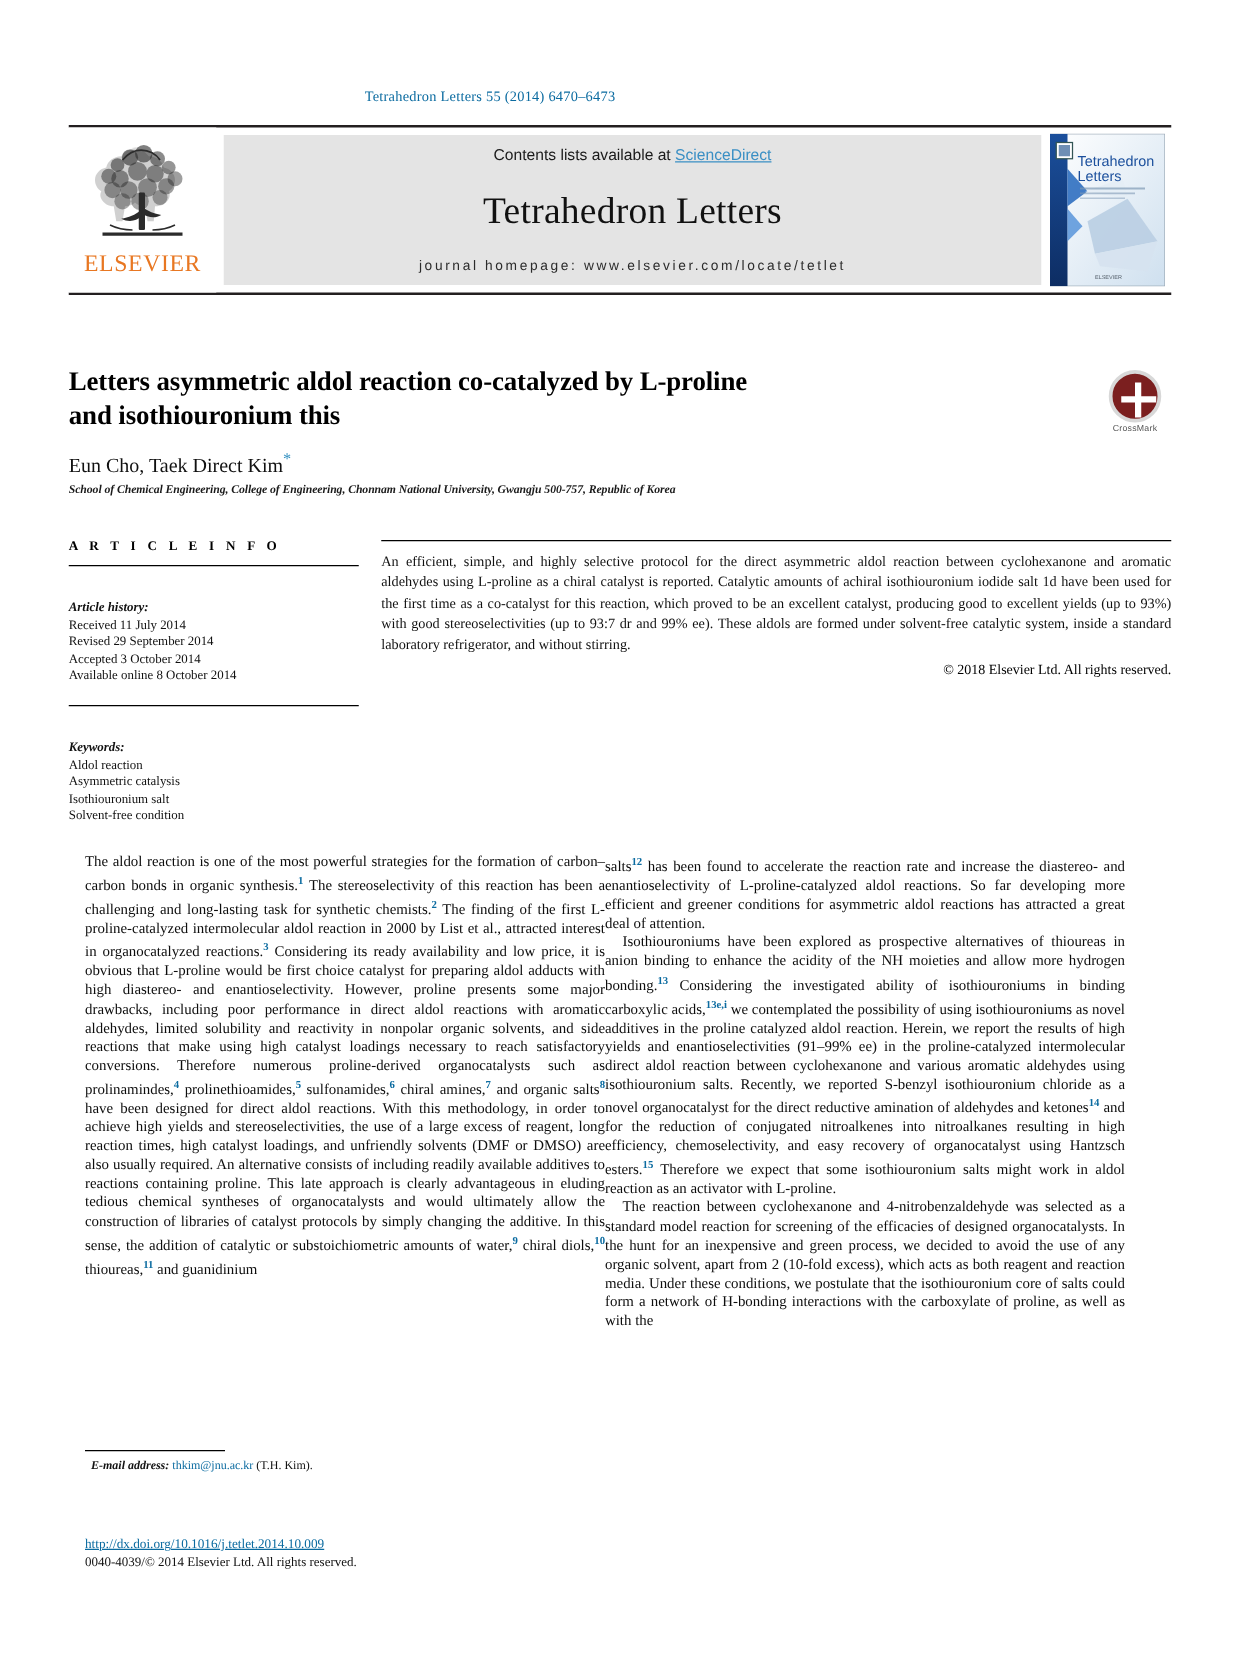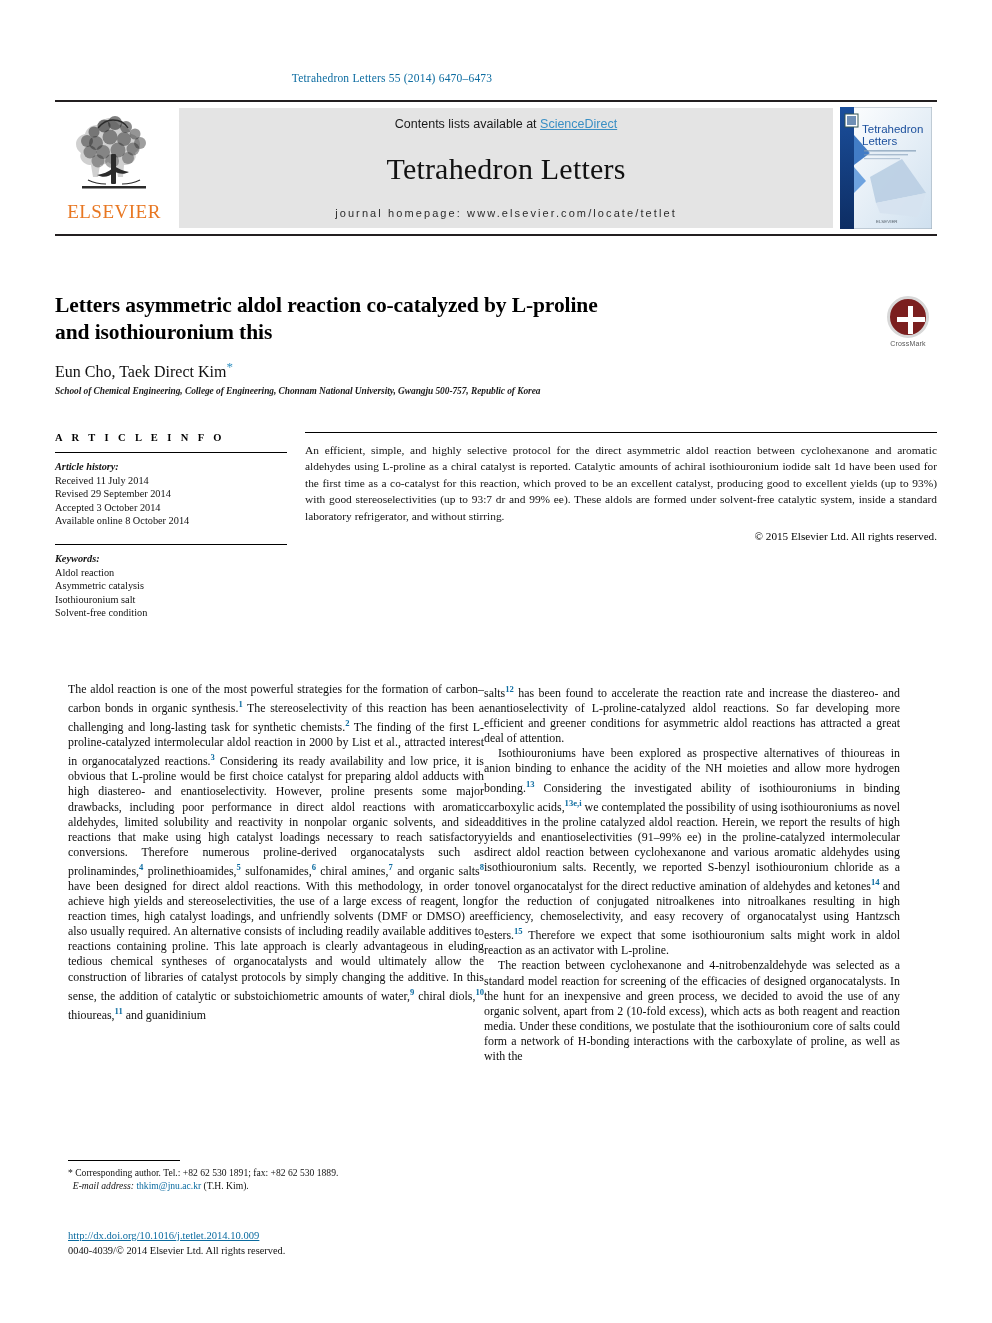--- a/index.html
+++ b/index.html
@@ -159,21 +159,21 @@
     font-family: "Liberation Serif", serif;
     font-weight: bold;
     font-size: 10.5px;
     letter-spacing: 3.4px;
     color: #000;
     margin: 0 0 9px 0;
   }
   .rule { border-top: 1.6px solid #000; }
   .rule-thin { border-top: 1px solid #000; }
   .info-body { padding-top: 7px; font-size: 10.3px; line-height: 13.6px; color: #111; }
-  .info-label { font-style: italic; font-weight: bold; }
+  .info-label { font-style: italic; font-weight: bold; margin-top: 20px; }
   .kw-block { margin-top: 9px; padding-top: 7px; }
   .abs-body {
     padding-top: 9px;
     font-size: 11.4px;
     line-height: 16.4px;
     text-align: justify;
     color: #111;
   }
   .abs-copy { text-align: right; margin-top: 6px; font-size: 11.2px; }
 
@@ -196,21 +196,21 @@
   .bcol p + p { text-indent: 14px; }
   sup.ref { color: #0b6ba0; font-weight: bold; font-size: 8.6px; }
 
   
   .footnote {
     position: absolute;
     left: 68px; top: 1160px; width: 416px;
     font-size: 9.6px; line-height: 13px; color: #111;
   }
   .footnote .fn-rule { border-top: 1px solid #000; width: 112px; margin-bottom: 5px; }
-  .footnote .ital { font-style: italic; font-weight: normal; }
+  .footnote .ital { font-style: italic; font-weight: bold; }
   .footnote a, .link { color: #0b6ba0; text-decoration: none; }
 
   .footer {
     position: absolute;
     left: 68px; top: 1228px; width: 500px;
     font-size: 10.6px; line-height: 15px;
   }
   .doi { color: #0b6ba0; }
   .copyline { color: #111; font-size: 10.4px; }
 </style>
@@ -337,21 +337,21 @@
           <div>Asymmetric catalysis</div>
           <div>Isothiouronium salt</div>
           <div>Solvent-free condition</div>
         </div>
       </div>
     </div>
 
     <div class="col-abs">
       <div class="rule"></div>
       <div class="abs-body">An efficient, simple, and highly selective protocol for the direct asymmetric aldol reaction between cyclohexanone and aromatic aldehydes using L-proline as a chiral catalyst is reported. Catalytic amounts of achiral isothiouronium iodide salt 1d have been used for the first time as a co-catalyst for this reaction, which proved to be an excellent catalyst, producing good to excellent yields (up to 93%) with good stereoselectivities (up to 93:7 dr and 99% ee). These aldols are formed under solvent-free catalytic system, inside a standard laboratory refrigerator, and without stirring.</div>
-      <div class="abs-copy">© 2015 Elsevier Ltd. All rights reserved.</div>
+      <div class="abs-copy">© 2018 Elsevier Ltd. All rights reserved.</div>
     </div>
 
   </div>
 
   <div class="body-cols">
 
     <div class="bcol">
       <p>
         <span>The aldol reaction is one of the most powerful strategies for the formation of carbon–carbon bonds in organic synthesis.</span><sup class="ref">1</sup><span> The stereoselectivity of this reaction has been a challenging and long-lasting task for synthetic chemists.</span><sup class="ref">2</sup><span> The finding of the first L-proline-catalyzed intermolecular aldol reaction in 2000 by List et al., attracted interest in organocatalyzed reactions.</span><sup class="ref">3</sup><span> Considering its ready availability and low price, it is obvious that L-proline would be first choice catalyst for preparing aldol adducts with high diastereo- and enantioselectivity. However, proline presents some major drawbacks, including poor performance in direct aldol reactions with aromatic aldehydes, limited solubility and reactivity in nonpolar organic solvents, and side reactions that make using high catalyst loadings necessary to reach satisfactory conversions. Therefore numerous proline-derived organocatalysts such as prolinamindes,</span><sup class="ref">4</sup><span> prolinethioamides,</span><sup class="ref">5</sup><span> sulfonamides,</span><sup class="ref">6</sup><span> chiral amines,</span><sup class="ref">7</sup><span> and organic salts</span><sup class="ref">8</sup><span> have been designed for direct aldol reactions. With this methodology, in order to achieve high yields and stereoselectivities, the use of a large excess of reagent, long reaction times, high catalyst loadings, and unfriendly solvents (DMF or DMSO) are also usually required. An alternative consists of including readily available additives to reactions containing proline. This late approach is clearly advantageous in eluding tedious chemical syntheses of organocatalysts and would ultimately allow the construction of libraries of catalyst protocols by simply changing the additive. In this sense, the addition of catalytic or substoichiometric amounts of water,</span><sup class="ref">9</sup><span> chiral diols,</span><sup class="ref">10</sup><span> thioureas,</span><sup class="ref">11</sup><span> and guanidinium</span>
       </p>
@@ -365,24 +365,20 @@
         <span>Isothiouroniums have been explored as prospective alternatives of thioureas in anion binding to enhance the acidity of the NH moieties and allow more hydrogen bonding.</span><sup class="ref">13</sup><span> Considering the investigated ability of isothiouroniums in binding carboxylic acids,</span><sup class="ref">13e,i</sup><span> we contemplated the possibility of using isothiouroniums as novel additives in the proline catalyzed aldol reaction. Herein, we report the results of high yields and enantioselectivities (91–99% ee) in the proline-catalyzed intermolecular direct aldol reaction between cyclohexanone and various aromatic aldehydes using isothiouronium salts. Recently, we reported S-benzyl isothiouronium chloride as a novel organocatalyst for the direct reductive amination of aldehydes and ketones</span><sup class="ref">14</sup><span> and for the reduction of conjugated nitroalkenes into nitroalkanes resulting in high efficiency, chemoselectivity, and easy recovery of organocatalyst using Hantzsch esters.</span><sup class="ref">15</sup><span> Therefore we expect that some isothiouronium salts might work in aldol reaction as an activator with L-proline.</span>
       </p>
       <p>The reaction between cyclohexanone and 4-nitrobenzaldehyde was selected as a standard model reaction for screening of the efficacies of designed organocatalysts. In the hunt for an inexpensive and green process, we decided to avoid the use of any organic solvent, apart from 2 (10-fold excess), which acts as both reagent and reaction media. Under these conditions, we postulate that the isothiouronium core of salts could form a network of H-bonding interactions with the carboxylate of proline, as well as with the</p>
     </div>
 
   </div>
 
   <div class="footnote">
     <div class="fn-rule"></div>
     <div>
-      <span>*</span>
-      <span>Corresponding author. Tel.: +82 62 530 1891; fax: +82 62 530 1889.</span>
-    </div>
-    <div>
       &nbsp;&nbsp;<span class="ital">E-mail address:</span>
       <a class="link" href="#">thkim@jnu.ac.kr</a>
       <span>(T.H. Kim).</span>
     </div>
   </div>
 
   <div class="footer">
     <div><a class="doi" href="#">http://dx.doi.org/10.1016/j.tetlet.2014.10.009</a></div>
     <div class="copyline">0040-4039/© 2014 Elsevier Ltd. All rights reserved.</div>
   </div>

